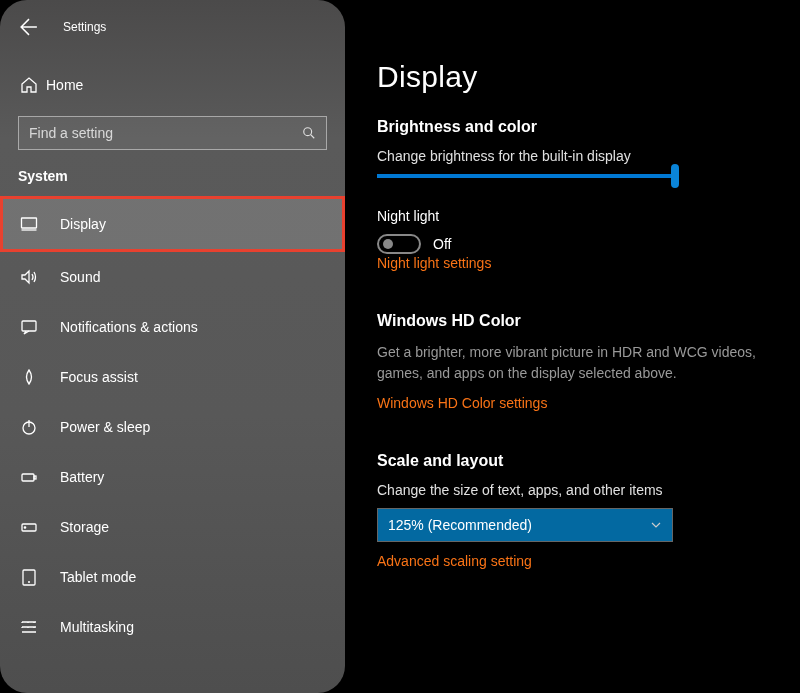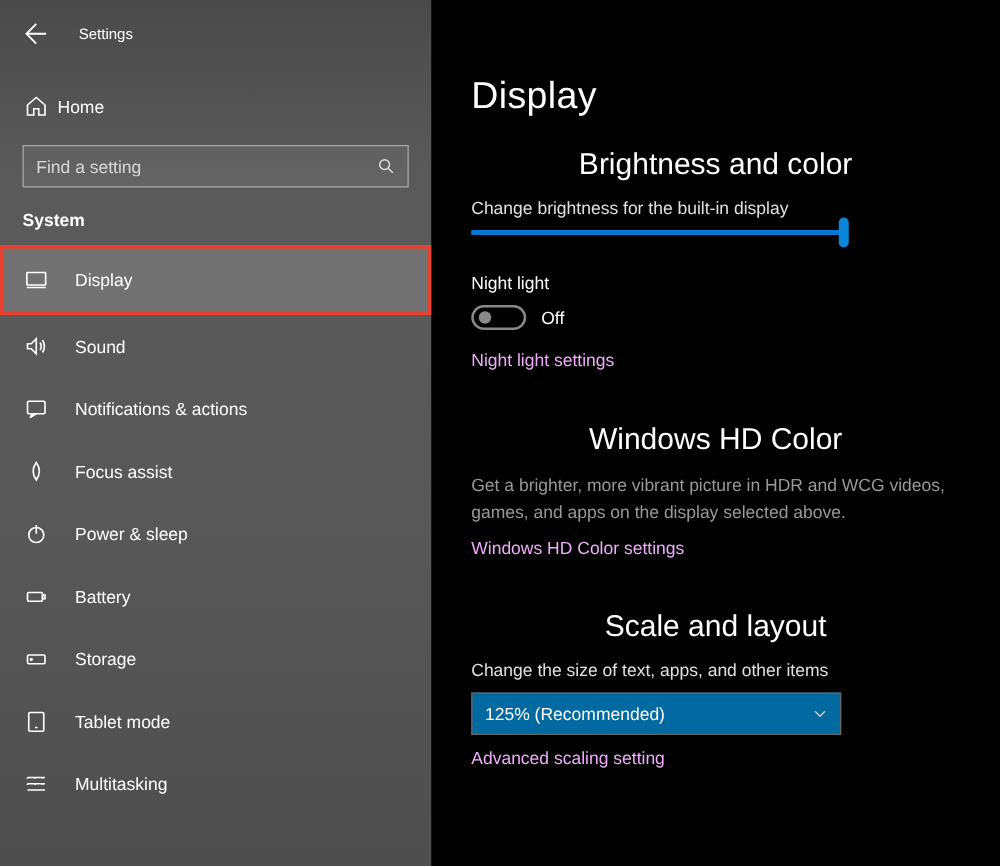--- a/index.html
+++ b/index.html
@@ -15,20 +15,21 @@
       background: #000;
       overflow: hidden;
     }
     .sidebar {
       width: 345px;
       height: 100%;
       background: linear-gradient(180deg, #4b4a4a 0%, #5a5a5a 20%, #585858 60%, #4e4e4e 100%);
       color: #fff;
       padding-top: 8px;
       position: relative;
+      border-radius: 27px;
     }
     .top-row {
       display: flex;
       align-items: center;
       padding: 10px 15px 10px 20px;
       gap: 25px;
     }
     .back-arrow {
       width: 18px;
       height: 18px;
@@ -120,38 +121,37 @@
       padding: 60px 32px 20px 32px;
       overflow: hidden;
     }
     .content h1 {
       font-size: 30px;
       font-weight: 400;
       margin-bottom: 24px;
       letter-spacing: 0.3px;
     }
     .content h2 {
-      font-size: 24px;
-      font-weight: 400;
+      font-size: 16px;
+      font-weight: 700;
       margin-bottom: 12px;
-      text-align: center;
     }
     .content .subtext {
       font-size: 14px;
       color: #e0e0e0;
       margin-bottom: 10px;
     }
     .content .desc {
       font-size: 14px;
       color: #999;
       line-height: 1.5;
       margin-bottom: 10px;
     }
     .link {
-      color: #f0abfc;
+      color: #f97316;
       font-size: 14px;
       cursor: pointer;
       display: inline-block;
     }
     .slider-wrap {
       margin: 10px 0 30px 0;
       width: 300px;
     }
     .slider {
       width: 100%;
@@ -167,21 +167,20 @@
       transform: translate(2px, -50%);
       width: 8px;
       height: 24px;
       background: #0a84d8;
       border-radius: 4px;
     }
     .toggle-row {
       display: flex;
       align-items: center;
       gap: 12px;
-      margin-bottom: 16px;
     }
     .toggle {
       width: 44px;
       height: 20px;
       border: 2px solid #888;
       border-radius: 20px;
       position: relative;
       cursor: pointer;
     }
     .toggle-knob {

